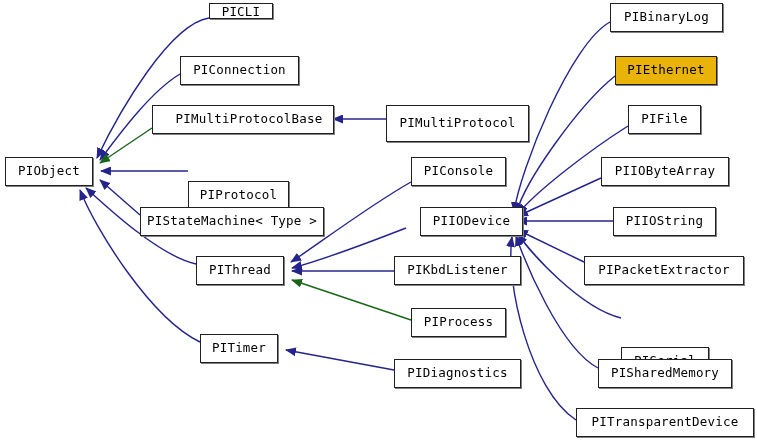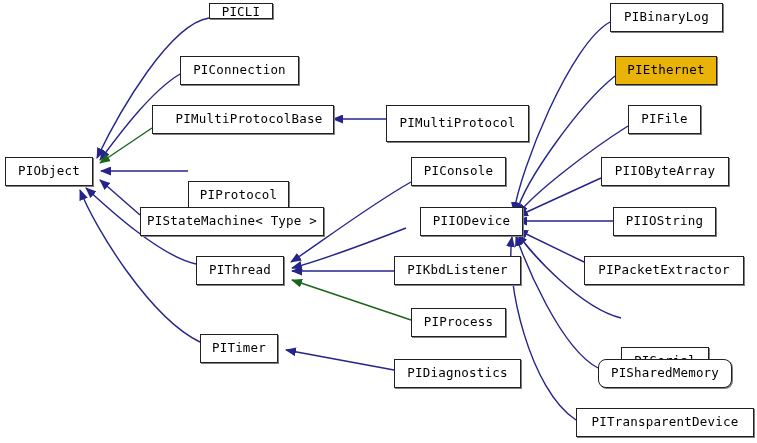--- a/index.html
+++ b/index.html
@@ -143,21 +143,21 @@
       </div>
       <div class="node" style="left: 613px; top: 207px; width: 103px; height: 29px; border-color: rgb(32, 32, 32); background: rgb(255, 255, 255); box-shadow: rgb(128, 128, 128) 1px 1px 0px 0px;">
         <span>PIIOString</span>
       </div>
       <div class="node" style="left: 584px; top: 256px; width: 160px; height: 29px; border-color: rgb(32, 32, 32); background: rgb(255, 255, 255); box-shadow: rgb(128, 128, 128) 1px 1px 0px 0px;">
         <span>PIPacketExtractor</span>
       </div>
       <div class="node" style="left: 621px; top: 308px; width: 88px; height: 29px; border-color: rgb(32, 32, 32); background: rgb(255, 255, 255); box-shadow: rgb(128, 128, 128) 1px 1px 0px 0px; margin-top: 39px;">
         <span>PISerial</span>
       </div>
-      <div class="node" style="left: 598px; top: 359px; width: 134px; height: 29px; border-color: rgb(32, 32, 32); background: rgb(255, 255, 255); box-shadow: rgb(128, 128, 128) 1px 1px 0px 0px; border-radius: 8px;">
+      <div class="node" style="left: 598px; top: 359px; width: 134px; height: 29px; border-color: rgb(32, 32, 32); background: rgb(255, 255, 255); box-shadow: rgb(128, 128, 128) 1px 1px 0px 0px;">
         <span>PISharedMemory</span>
       </div>
       <div class="node" style="left: 576px; top: 408px; width: 178px; height: 29px; border-color: rgb(32, 32, 32); background: rgb(255, 255, 255); box-shadow: rgb(128, 128, 128) 1px 1px 0px 0px;">
         <span>PITransparentDevice</span>
       </div>
     </div>
 
 </div>
 
 </body></html>

